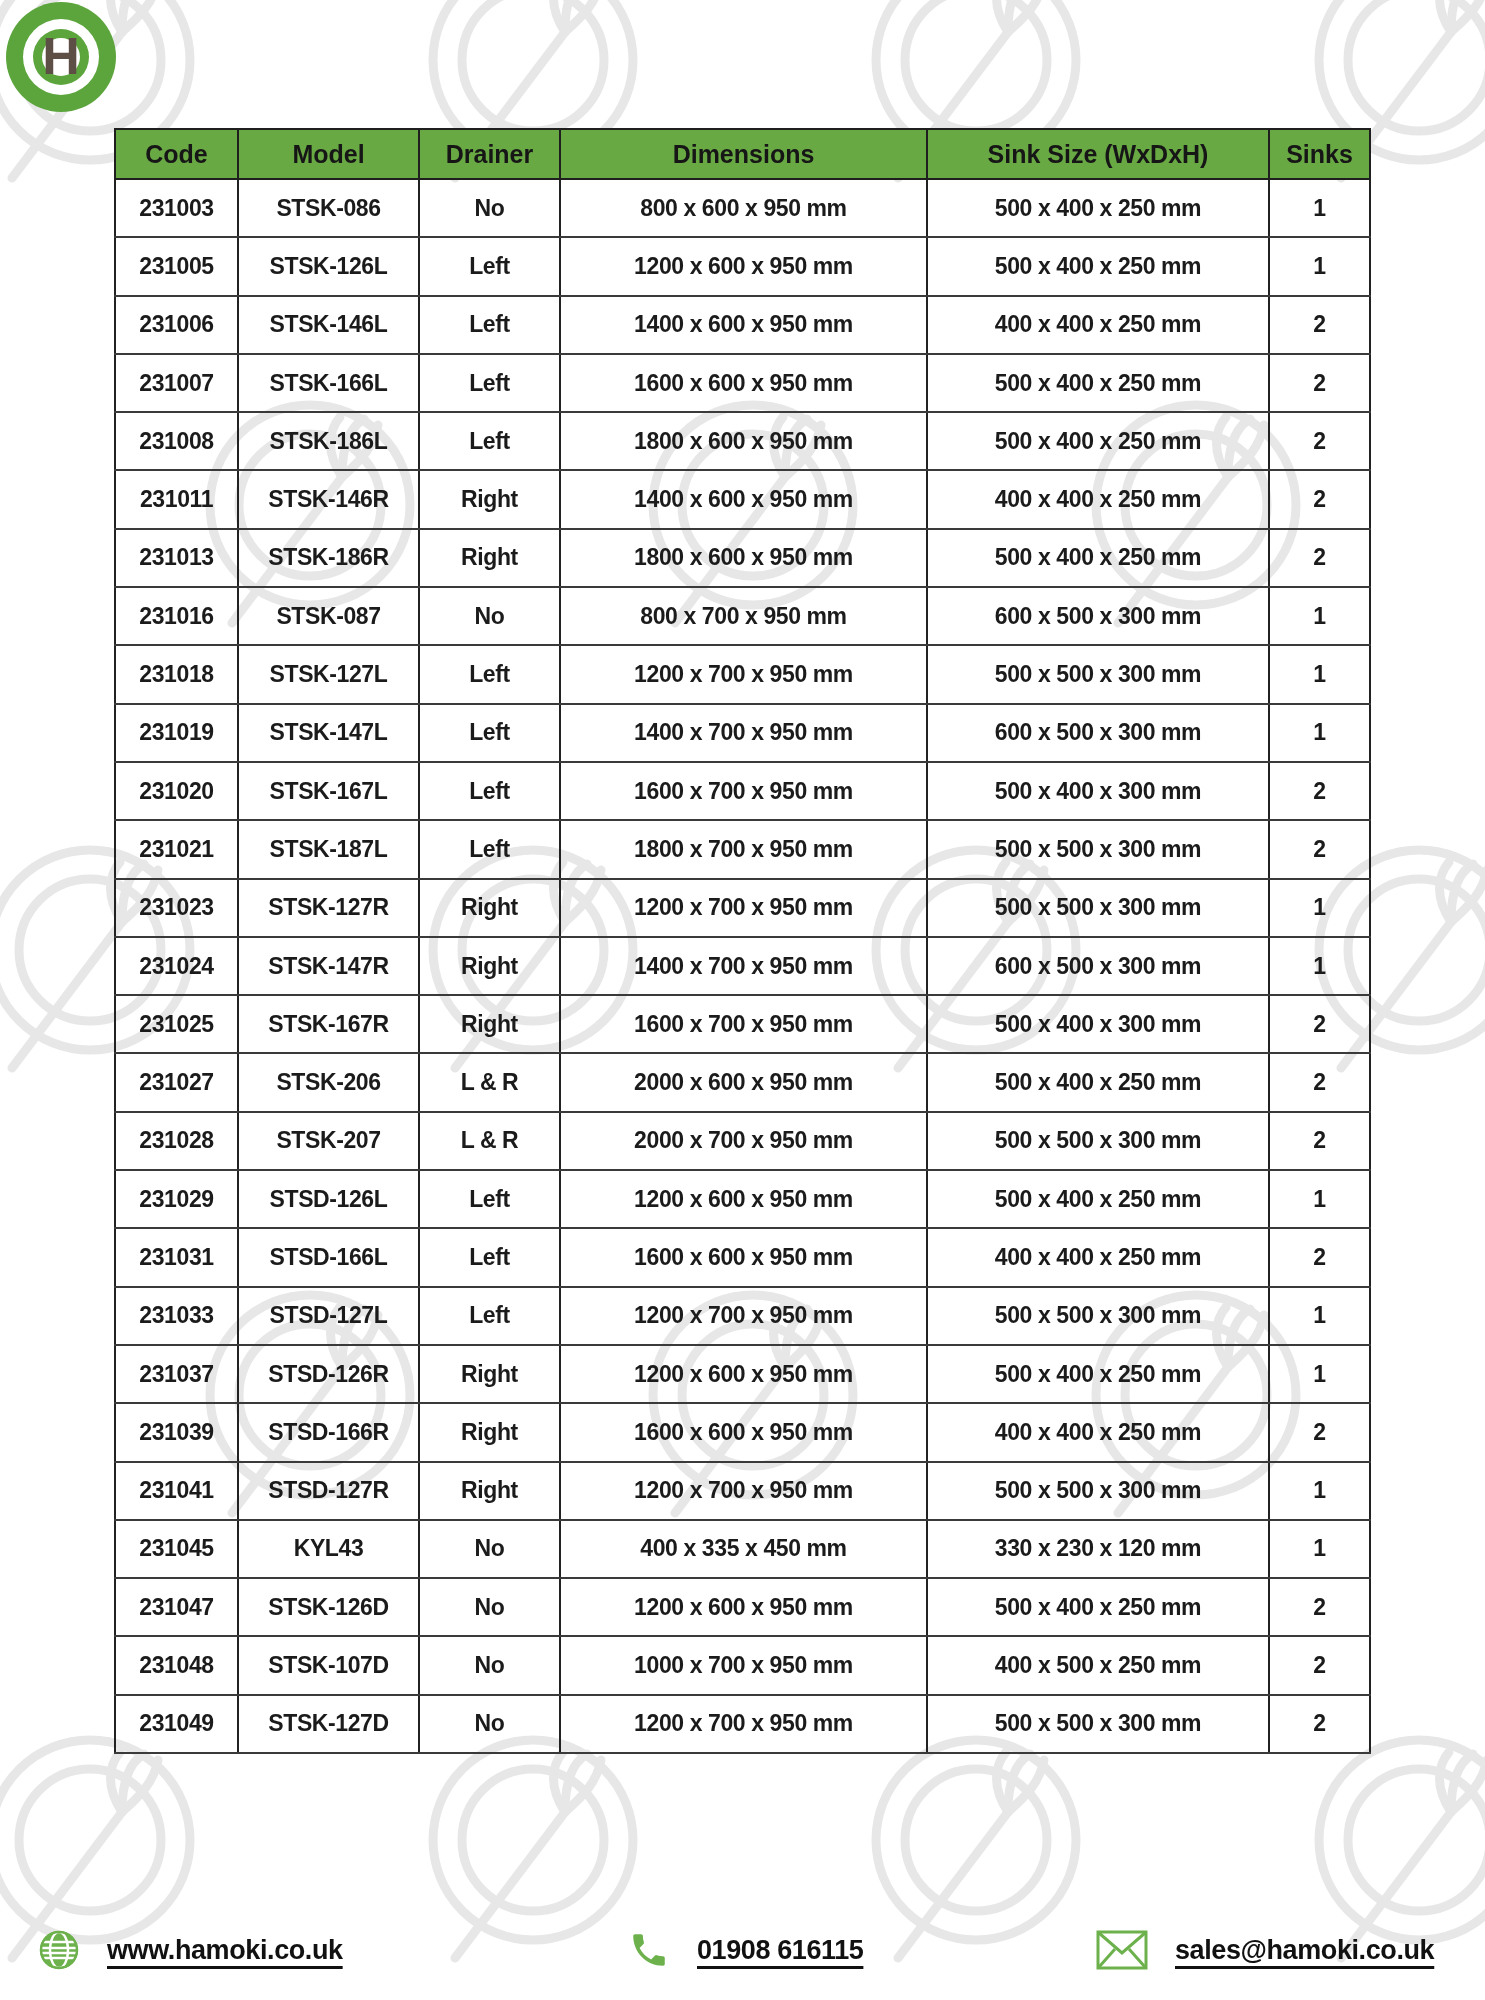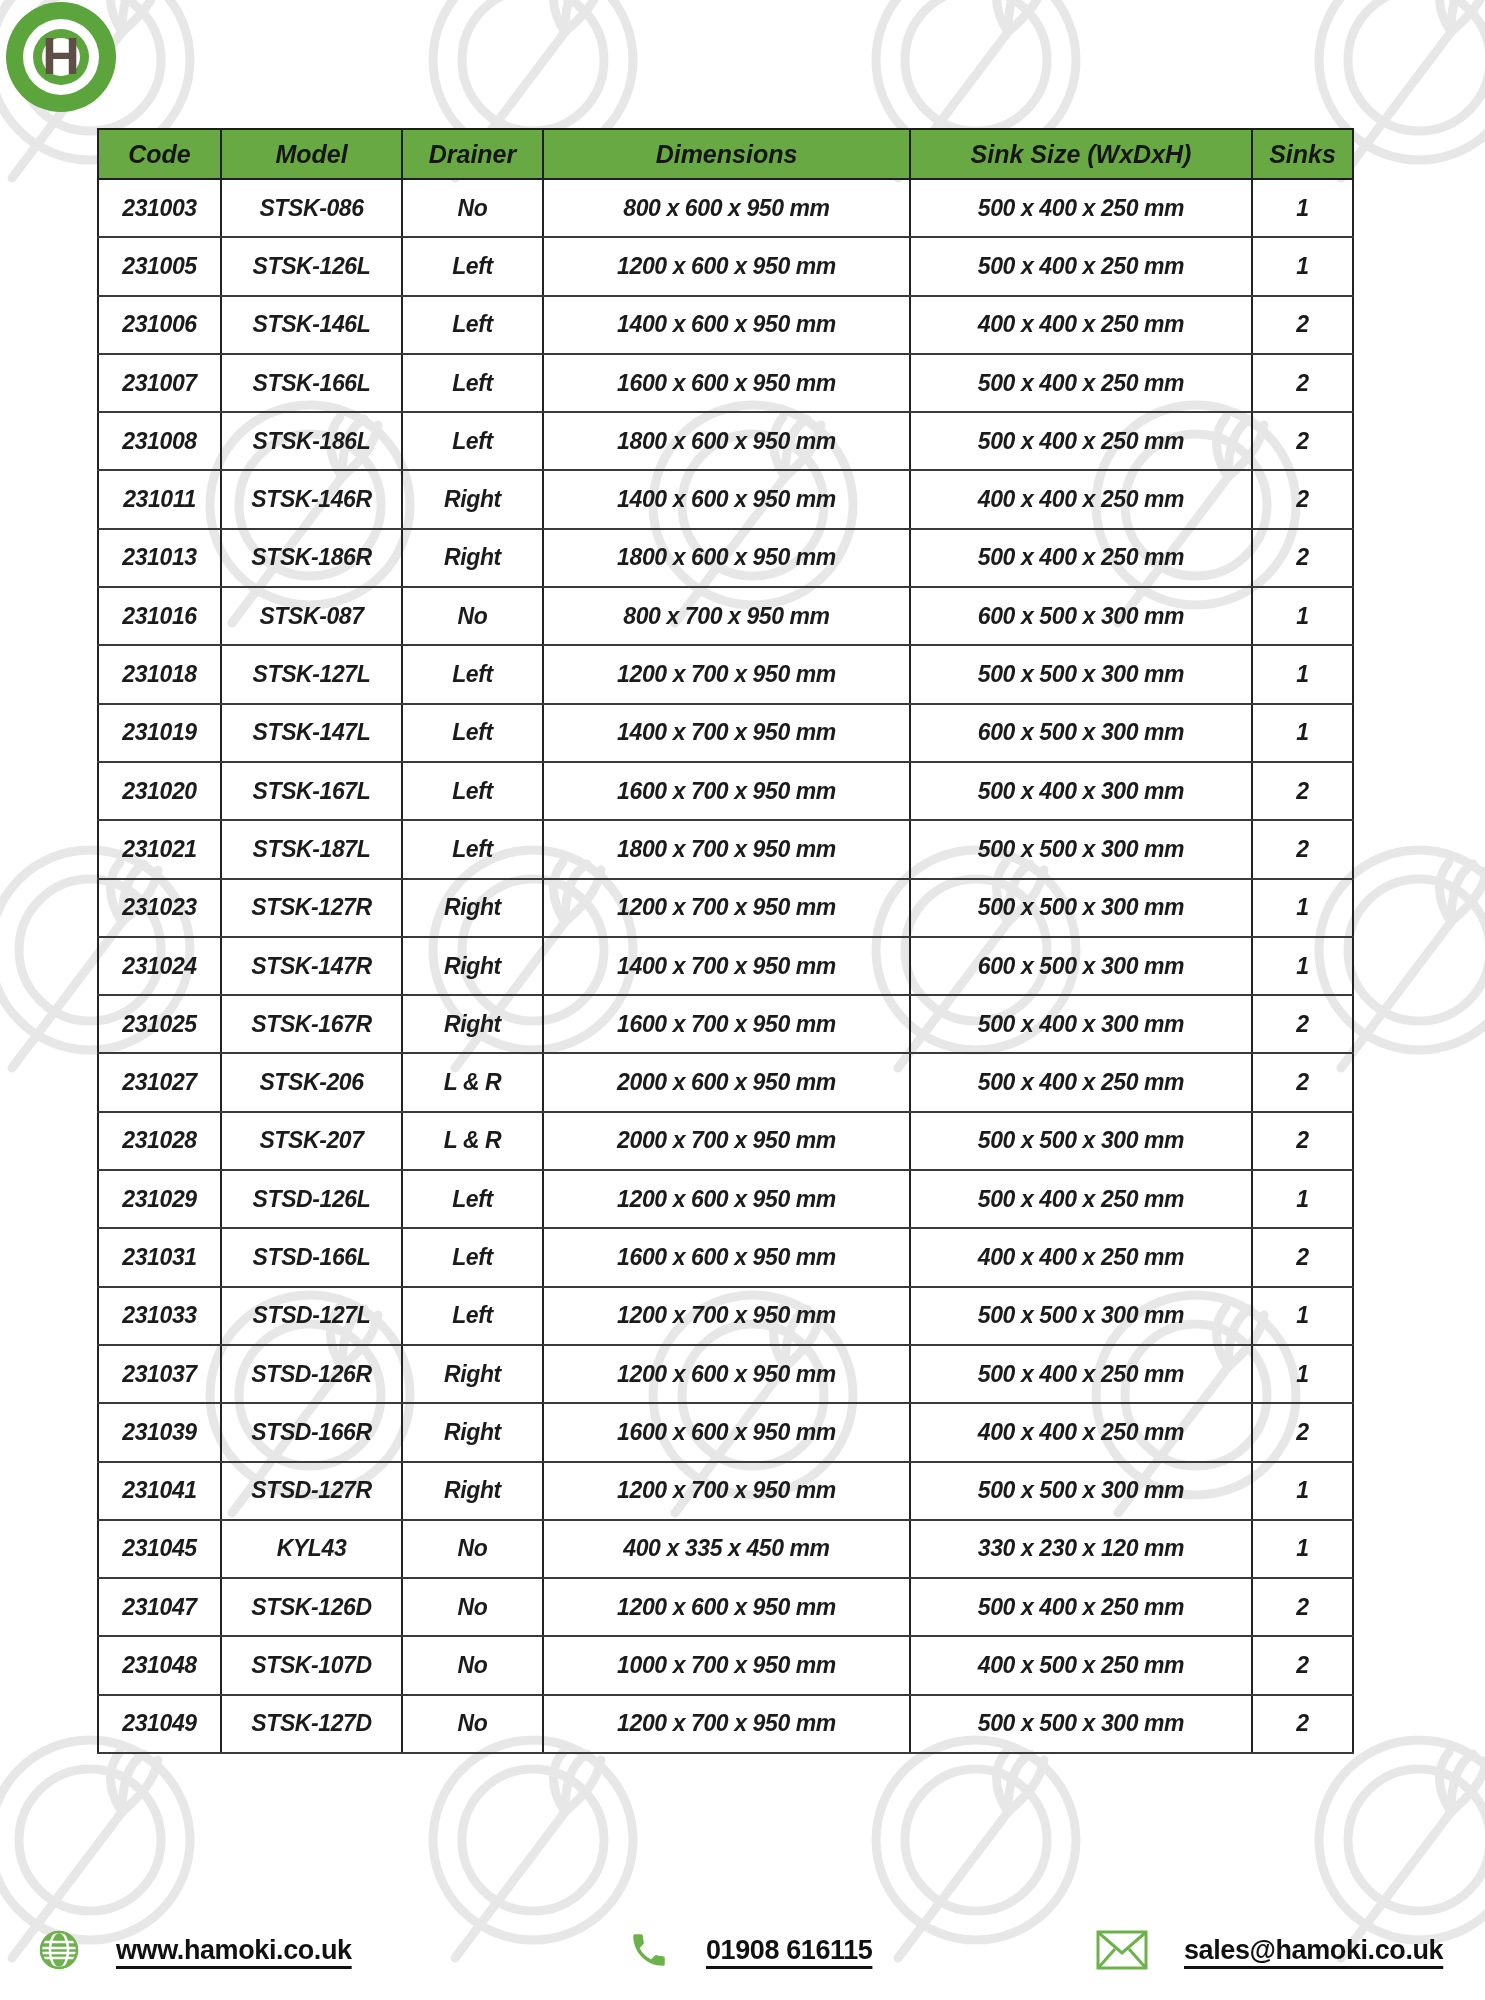--- a/index.html
+++ b/index.html
@@ -30,22 +30,22 @@
   .logo .ring-white{position:absolute;inset:17px;border-radius:50%;background:#ffffff;}
   .logo .ring-green{position:absolute;inset:27px;border-radius:50%;background:var(--logo-green);}
   .logo .core{position:absolute;inset:36px;border-radius:50%;background:#ffffff;
     display:flex;align-items:center;justify-content:center;}
   .logo .letter{
     font-size:52px;font-weight:800;color:var(--logo-letter);line-height:1;
     font-family:"Liberation Sans", sans-serif;transform:translateY(-1px);
   }
   
   table.spec{
-    position:absolute;left:97px;top:128px;width:1255px;
-    border-collapse:collapse;table-layout:fixed;font-style:italic;
+    position:absolute;left:114px;top:128px;width:1255px;
+    border-collapse:collapse;table-layout:fixed;
   }
   table.spec th{
     background:var(--header-green);
     color:#161616;
     font-size:25px;font-weight:700;
     height:46px;
     border:2px solid #1f1f1f;
     letter-spacing:0px;
   }
   table.spec td{
@@ -58,21 +58,21 @@
     border-left:2px solid var(--border-dark);
     border-right:2px solid var(--border-dark);
     border-top:2px solid var(--border-row);
     border-bottom:2px solid var(--border-row);
     white-space:nowrap;overflow:hidden;
   }
   table.spec{border:2px solid #161616;}
   
   .footer-item{
     position:absolute;top:1922px;height:56px;
-    display:flex;align-items:center;gap:36px;
+    display:flex;align-items:center;gap:27px;
   }
   .footer-item .link{
     font-size:27px;font-weight:700;color:#111111;
     letter-spacing:-0.4px;
     text-decoration:underline;
     text-decoration-thickness:3px;
     text-underline-offset:7px;
     white-space:nowrap;
   }
   #f-web{left:38px;}

